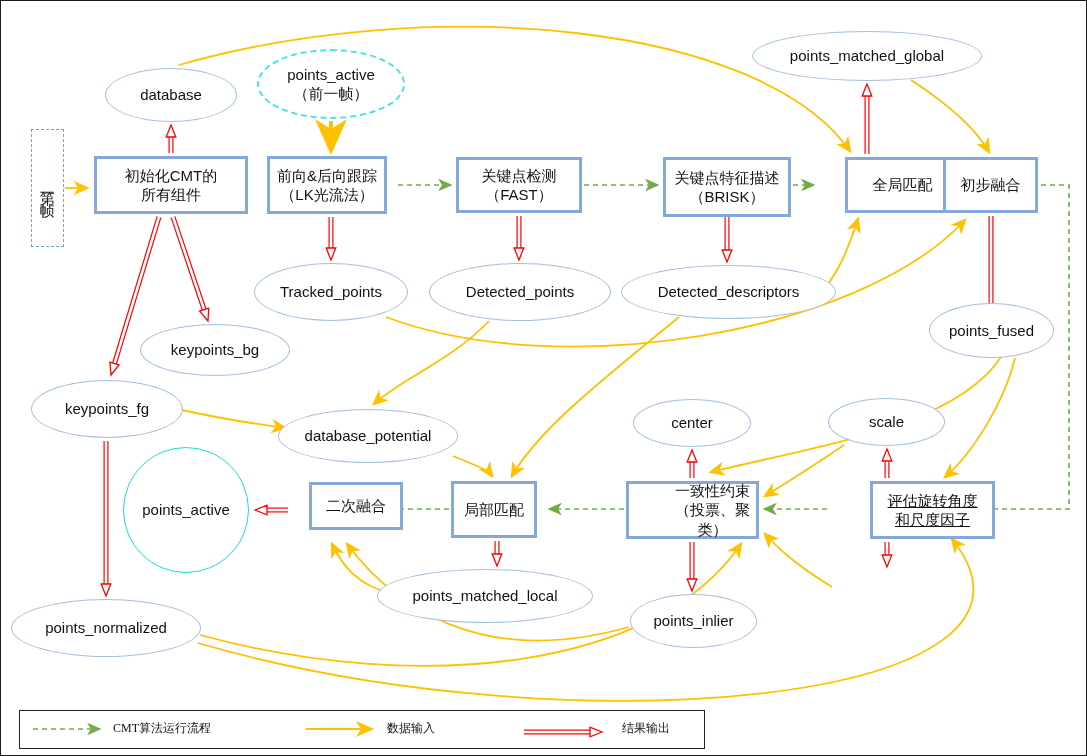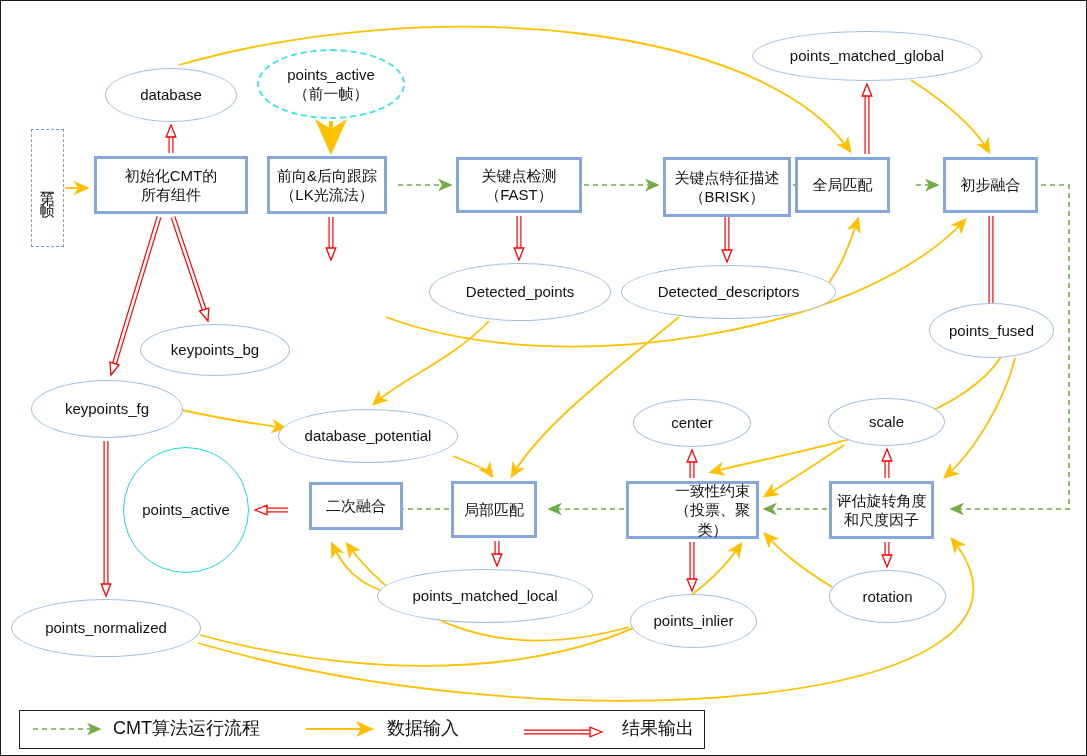--- a/index.html
+++ b/index.html
@@ -9,21 +9,21 @@
         text-align:center;color:#111;font-size:15px;line-height:1.3;white-space:pre-line;
         background:#fff;box-sizing:border-box;}
   .box{border:3px solid #84a7dc;}
   .ellipse{border:1.4px solid #a3bfdf;border-radius:50%;}
   .dashcyan{border:2px dashed #45e2ea;border-radius:50%;}
   .circlecyan{border:1.8px solid #17dfe0;border-radius:50%;}
   .dashdot{border:1.3px dashed #74a1dc;}
   .vtext{writing-mode:vertical-lr;text-orientation:upright;letter-spacing:6px;}
   #legendbox{position:absolute;left:18px;top:709px;width:684px;height:37px;border:1px solid #222;
              z-index:2;background:transparent;}
-  .lbl{position:absolute;z-index:3;font-size:18px;color:#111;height:22px;line-height:22px;}
+  .lbl{position:absolute;z-index:3;font-size:12px;color:#111;height:22px;line-height:22px;font-family:Liberation Serif, serif;}
 </style>
 </head>
 <body>
 
 <div id="stage">
   <svg id="wires" width="1087" height="756">
       <defs>
         <marker id="ay" markerWidth="9" markerHeight="8" refX="7.5" refY="4" orient="auto">
           <path d="M0,0 L9,4 L0,8 L2.5,4 Z" fill="#FFC000"></path>
         </marker>
@@ -111,44 +111,44 @@
 
   <div class="node dashdot vtext" style="left:30px;top:128px;width:33px;height:118px;">第一帧</div>
   <div class="node box" style="left:93px;top:155px;width:154px;height:58px;text-align:center;">初始化CMT的
 所有组件</div>
   <div class="node box" style="left:266px;top:155px;width:120px;height:58px;">前向&amp;后向跟踪
 （LK光流法）</div>
   <div class="node box" style="left:455px;top:156px;width:126px;height:56px;">关键点检测
 （FAST）</div>
   <div class="node box" style="left:662px;top:156px;width:128px;height:60px;">关键点特征描述
 （BRISK）</div>
-  <div class="node box" style="left:794px;top:156px;width:95px;height:56px;">全局匹配</div>
+  <div class="node box" style="left:844px;top:156px;width:115px;height:56px;">全局匹配</div>
   <div class="node box" style="left:942px;top:156px;width:95px;height:56px;">初步融合</div>
   <div class="node box" style="left:294px;top:481px;width:94px;height:48px;margin-left:14px;">二次融合</div>
   <div class="node box" style="left:450px;top:480px;width:86px;height:57px;">局部匹配</div>
   <div class="node box" style="left:625px;top:480px;width:133px;height:58px;padding-left:40px;">一致性约束
 （投票、聚类）</div>
-  <div class="node box" style="left:828px;top:480px;width:105px;height:58px;">评估旋转角度
+  <div class="node box" style="left:869px;top:480px;width:125px;height:58px;text-decoration:underline;">评估旋转角度
 和尺度因子</div>
 
   <div class="node ellipse" style="left:104px;top:67px;width:132px;height:54px;">database</div>
   <div class="node dashcyan" style="left:256px;top:48px;width:148px;height:70px;">points_active
 （前一帧）</div>
   <div class="node ellipse" style="left:751px;top:30px;width:230px;height:50px;">points_matched_global</div>
+  <div class="node ellipse" style="left:253px;top:262px;width:154px;height:58px;">Tracked_points</div>
   <div class="node ellipse" style="left:428px;top:262px;width:182px;height:58px;">Detected_points</div>
   <div class="node ellipse" style="left:620px;top:264px;width:215px;height:54px;">Detected_descriptors</div>
   <div class="node ellipse" style="left:928px;top:302px;width:125px;height:55px;">points_fused</div>
   <div class="node ellipse" style="left:139px;top:323px;width:150px;height:52px;">keypoints_bg</div>
   <div class="node ellipse" style="left:30px;top:379px;width:152px;height:58px;">keypoints_fg</div>
   <div class="node ellipse" style="left:277px;top:408px;width:180px;height:54px;">database_potential</div>
   <div class="node ellipse" style="left:632px;top:398px;width:118px;height:48px;">center</div>
   <div class="node ellipse" style="left:827px;top:397px;width:117px;height:48px;">scale</div>
   <div class="node circlecyan" style="left:122px;top:446px;width:126px;height:126px;">points_active</div>
   <div class="node ellipse" style="left:376px;top:568px;width:216px;height:54px;">points_matched_local</div>
   <div class="node ellipse" style="left:629px;top:593px;width:127px;height:54px;">points_inlier</div>
-  <div class="node ellipse" style="left:828px;top:569px;width:117px;height:53px;">rotation</div>
   <div class="node ellipse" style="left:10px;top:598px;width:190px;height:58px;">points_normalized</div>
 
   <div id="legendbox"></div>
   <div class="lbl" style="left:112px;top:716px;">CMT算法运行流程</div>
   <div class="lbl" style="left:386px;top:716px;">数据输入</div>
   <div class="lbl" style="left:621px;top:716px;">结果输出</div>
 </div>
 
 </body></html>

